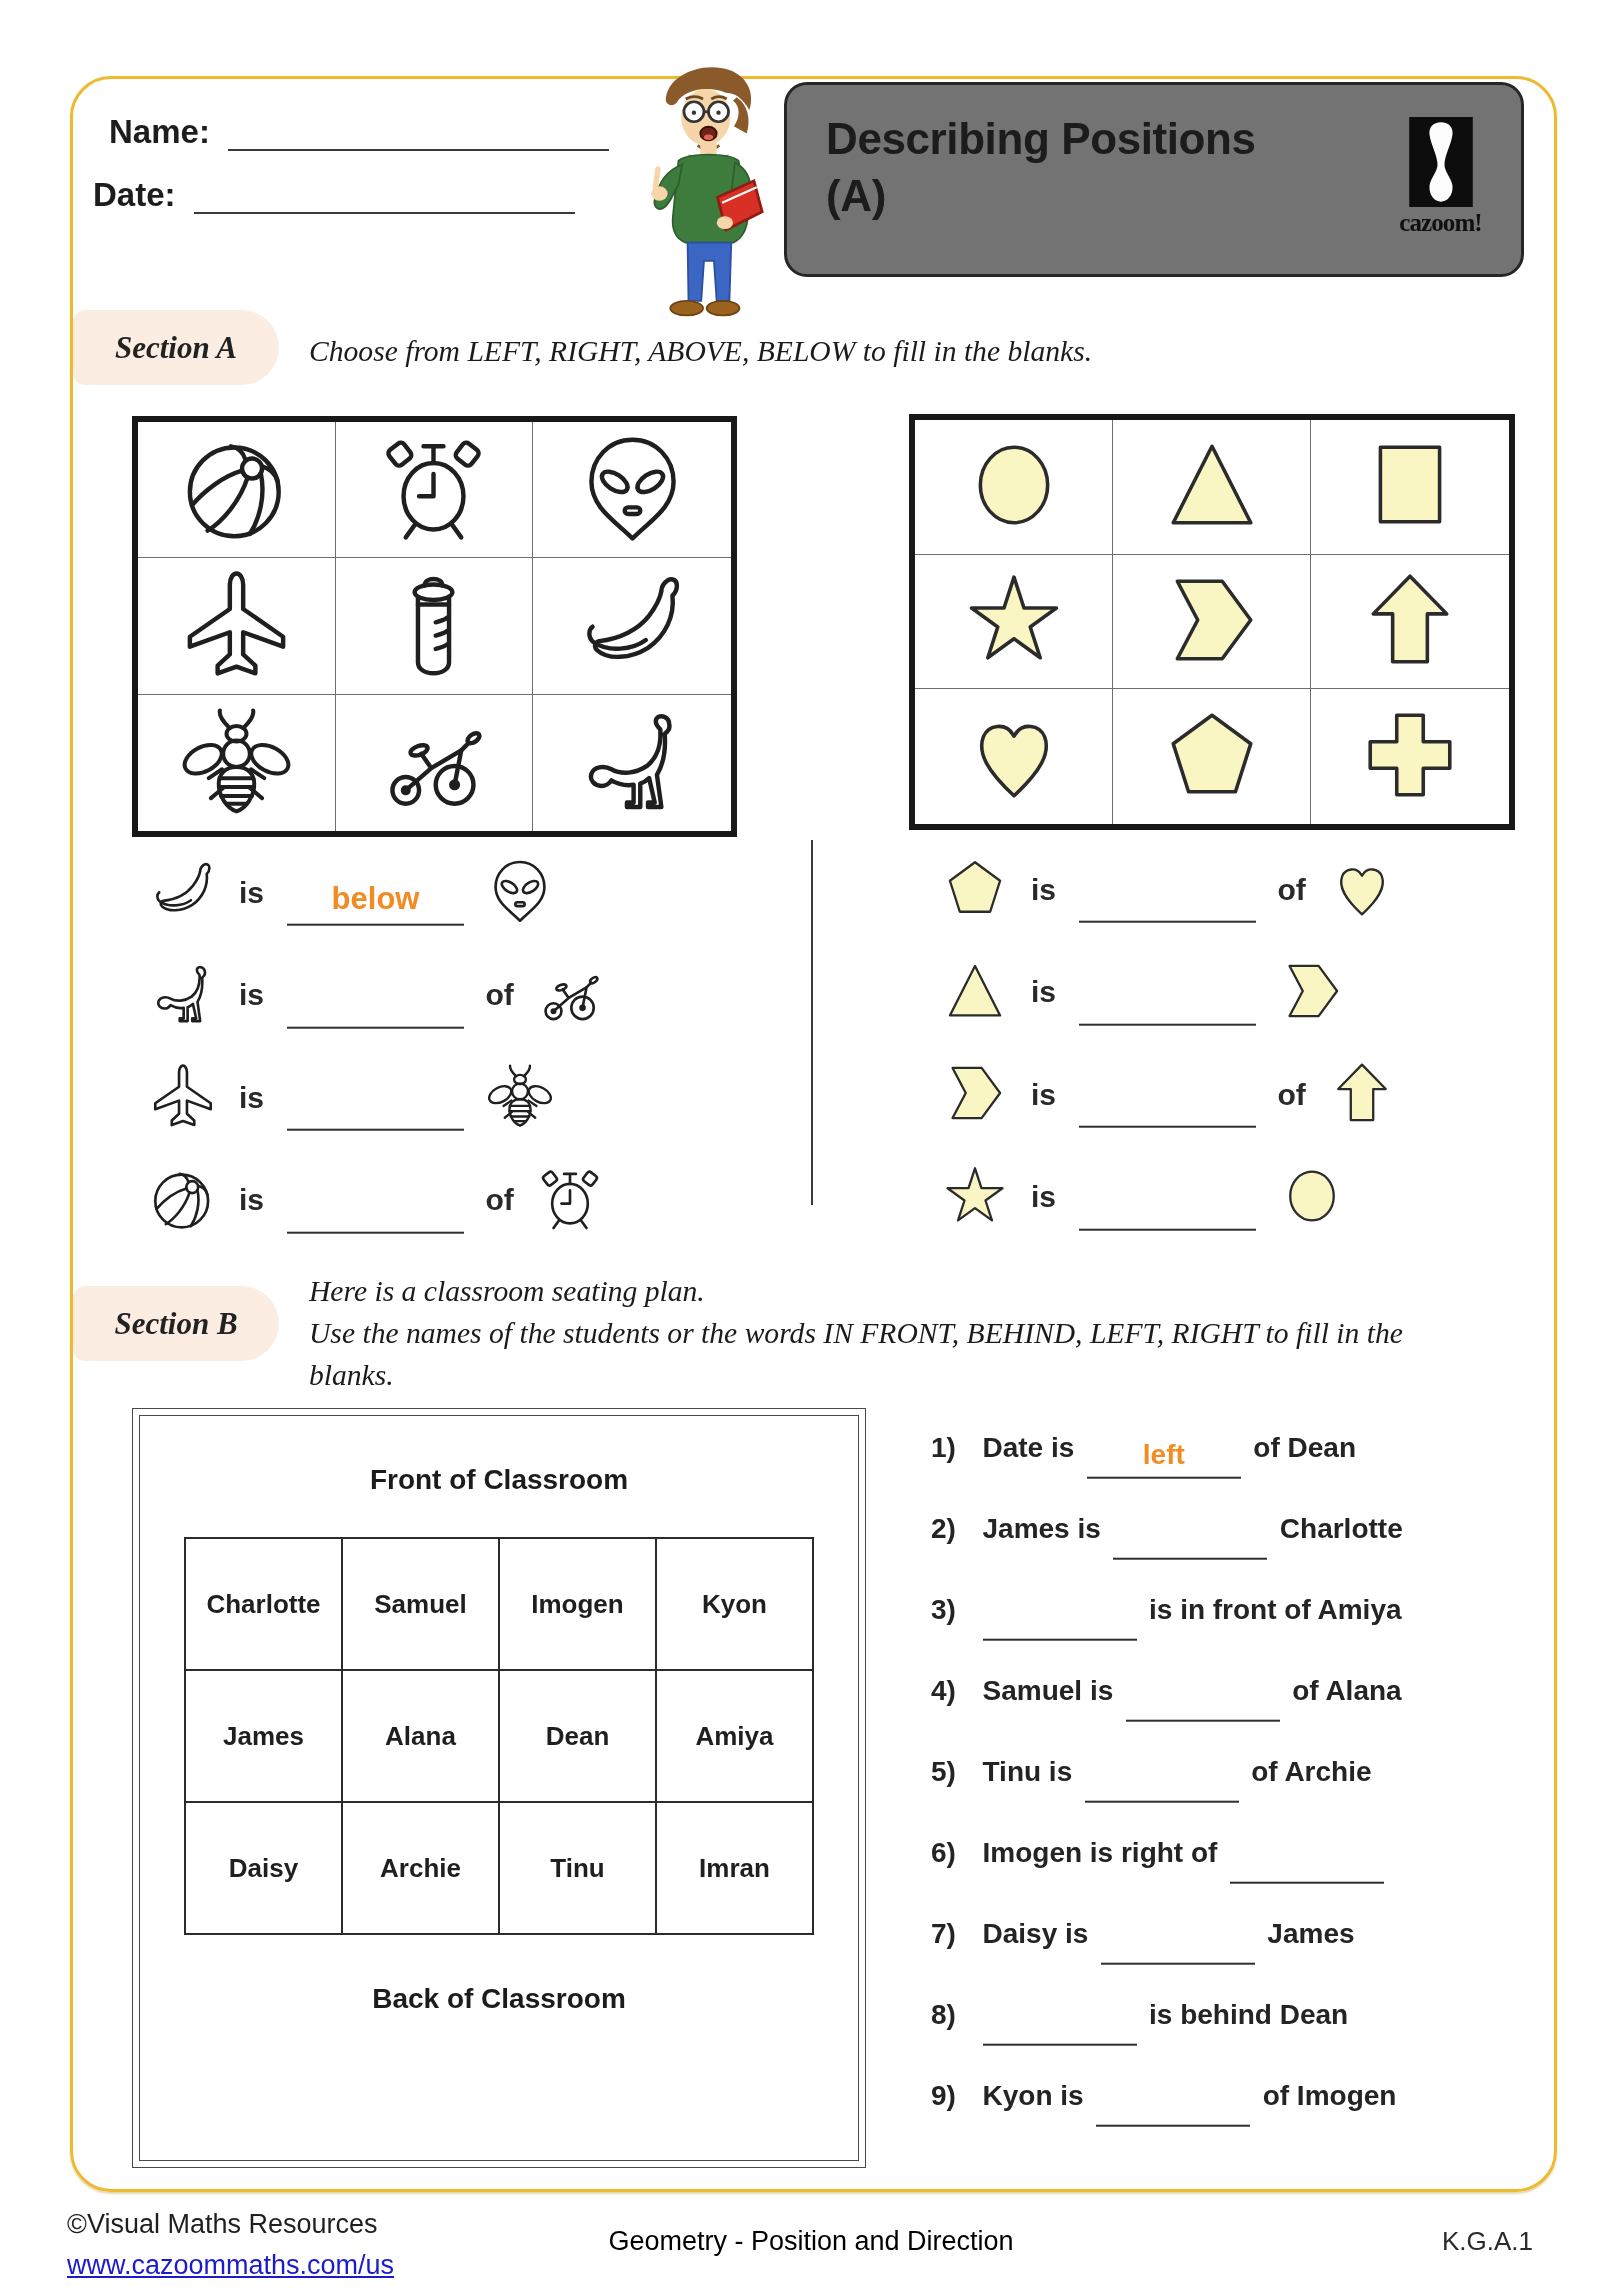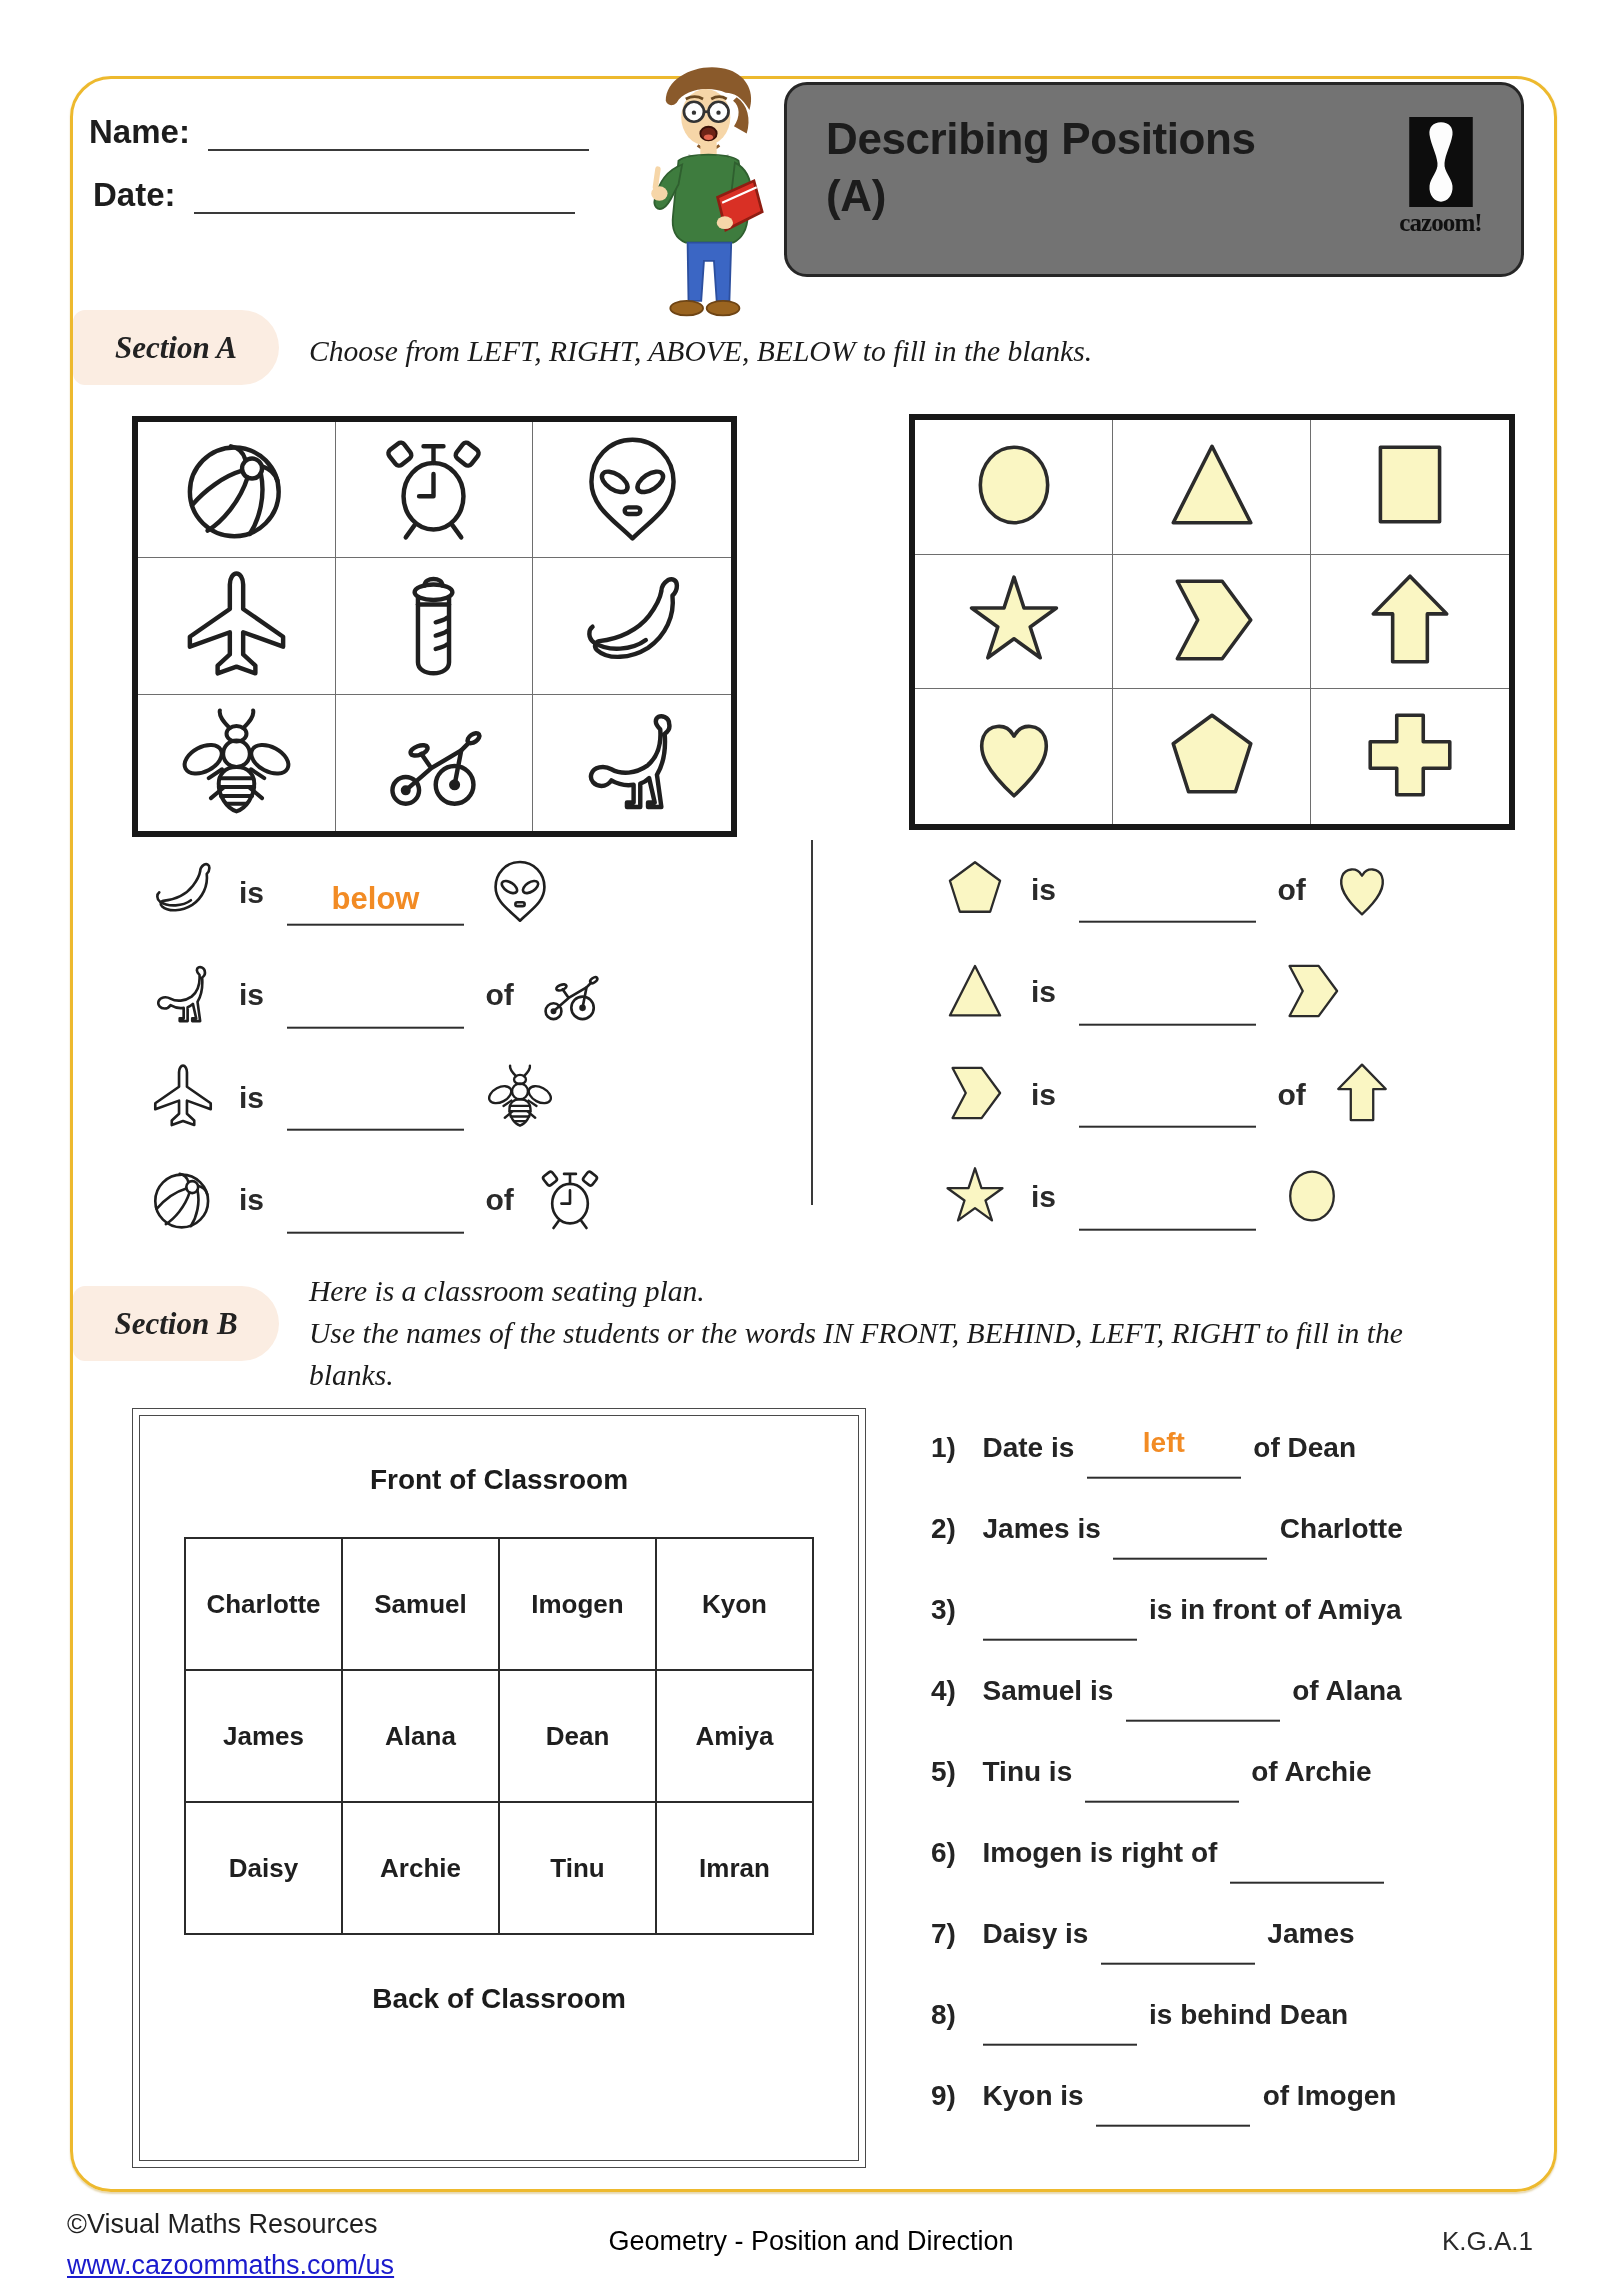--- a/index.html
+++ b/index.html
@@ -6,21 +6,21 @@
   #page{position:relative;width:1622px;height:2293px;background:#fff;overflow:hidden;font-family:"Liberation Sans",sans-serif;}
   .abs{position:absolute;}
 
   
   #page-border{left:70px;top:76px;width:1481px;height:2110px;border:3.6px solid #EDB92E;border-radius:41px;box-shadow:0 1.8px 1.8px rgba(180,140,30,.35);}
 
   
   .id-row{display:flex;align-items:flex-end;}
   .id-label{font-weight:bold;font-size:33px;color:#1d1d1d;}
   .id-line{display:inline-block;width:381px;height:36px;border-bottom:2.7px solid #3a3a3a;margin-left:18px;}
-  #name-row{left:89px;top:113px;}
+  #name-row{left:109px;top:113px;}
   #date-row{left:93px;top:176px;}
 
   #teacher{left:629px;top:59px;width:159px;height:291px;}
   #teacher svg{width:100%;height:100%;}
 
   #title-box{left:784px;top:82px;width:740px;height:195px;background:#737373;border:3.6px solid #262626;border-radius:23px;box-sizing:border-box;}
   #title-text{position:absolute;left:39px;top:25px;font-weight:bold;font-size:44px;line-height:1.3;color:#1c1c1c;letter-spacing:-0.4px;}
   #logo{position:absolute;right:27px;top:32px;width:107px;text-align:center;}
   #logo svg{width:66px;height:90px;display:block;margin:0 auto;}
   #logo-text{font-family:"Liberation Serif",serif;font-weight:bold;font-size:25px;color:#101010;letter-spacing:-0.9px;margin-top:1.8px;}
@@ -64,21 +64,21 @@
   #back-label{margin-top:48px;}
   #seating-table{border-collapse:collapse;margin:41px auto 0;}
   #seating-table td{border:2.7px solid #2b2b2b;width:153px;height:128px;text-align:center;vertical-align:middle;font-weight:bold;font-size:26px;color:#1f1f1f;}
 
   
   #bq-col{left:931px;top:1428px;width:645px;}
   .bq{display:flex;align-items:center;height:39px;margin-bottom:42px;font-weight:bold;font-size:28px;color:#242424;white-space:nowrap;}
   .bq .num{width:39px;flex:none;}
   .bq .seg{margin-left:12.5px;}
   .bq .blank{width:154px;height:38px;margin-left:12.5px;transform:translateY(10.7px);}
-  .bq .blank .ans{font-size:28px;bottom:18px;}
+  .bq .blank .ans{font-size:28px;bottom:6px;}
 
   
   #footer-left{left:67px;top:2204px;font-size:27px;color:#1f1f1f;line-height:1.5;}
   #footer-url{color:#1B1BCD;text-decoration:underline;}
   #footer-center{left:0;top:2226px;width:1622px;text-align:center;font-size:27px;color:#000000;}
   #footer-code{left:1442px;top:2226px;font-size:26px;color:#2a2a2a;}
 </style>
 </head>
 <body>
 

